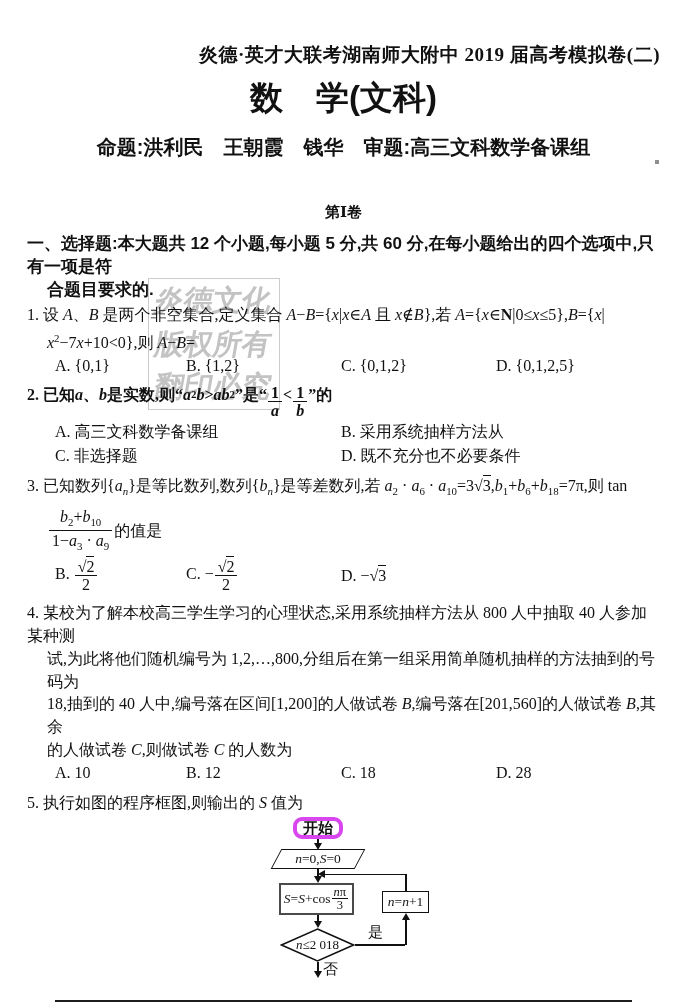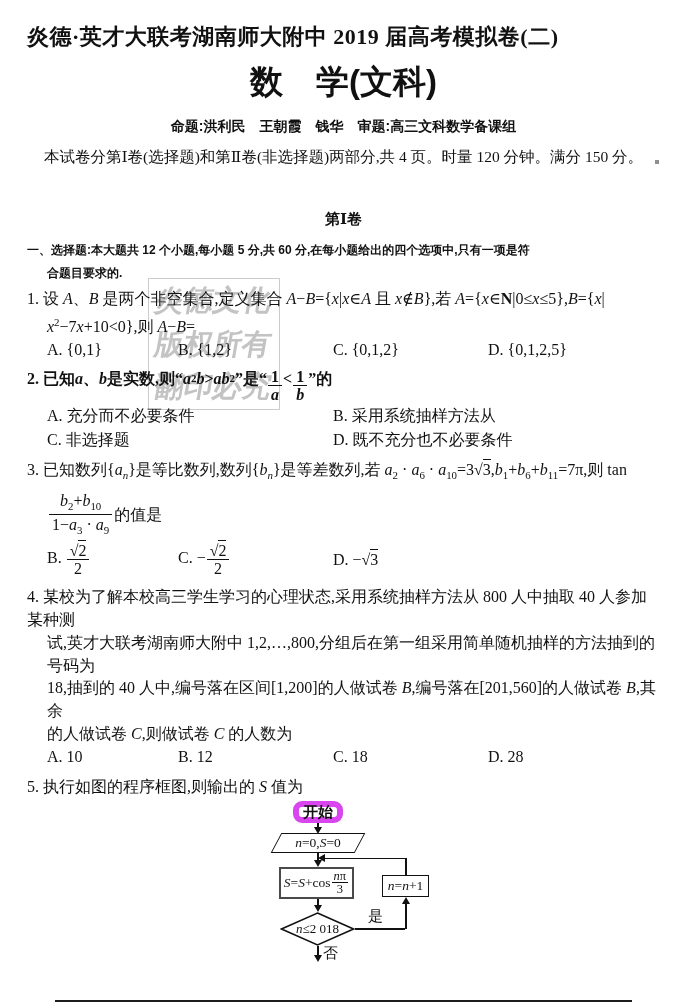--- a/index.html
+++ b/index.html
@@ -1,56 +1,56 @@
 <!DOCTYPE html>
 <html><head>
 <meta charset="utf-8">
 <style>
   html,body{margin:0;padding:0;background:#ffffff;}
   .page{position:relative;width:688px;height:1004px;background:#fff;color:#111;
         font-family:"Liberation Serif","DejaVu Serif",serif;overflow:hidden;}
   .content{position:relative;z-index:1;padding:0 28px 0 27px;}
 
   
-  .hdr-title{margin-top:22px;text-align:left;font-weight:bold;font-size:22px;letter-spacing:.5px;}
+  .hdr-title{margin-top:42px;text-align:right;font-weight:bold;font-size:19px;letter-spacing:.5px;}
   .hdr-subject{margin-top:8px;text-align:center;font-weight:bold;font-size:33px;
                font-family:"Liberation Sans","DejaVu Sans",sans-serif;}
-  .hdr-authors{margin-top:13px;text-align:center;font-weight:bold;font-size:14px;
+  .hdr-authors{margin-top:13px;text-align:center;font-weight:bold;font-size:20px;
                font-family:"Liberation Sans","DejaVu Sans",sans-serif;}
   .hdr-info{margin-top:11px;text-align:center;font-size:15.5px;}
 
   .sec-title{margin-top:42px;text-align:center;font-weight:bold;font-size:15px;}
 
-  .instr{margin-top:10px;font-weight:bold;font-size:12px;line-height:23px;
+  .instr{margin-top:10px;font-weight:bold;font-size:17px;line-height:23px;
          font-family:"Liberation Sans","DejaVu Sans",sans-serif;}
   .instr .l2{padding-left:20px;}
 
   
   .q{font-size:16px;line-height:23.5px;margin-top:2px;}
   .q .ln{min-height:23.5px;}
   .q .cont{padding-left:20px;}
   .opts4{display:grid;grid-template-columns:131px 155px 155px auto;padding-left:20px;align-items:center;min-height:22px;}
   .opts2{display:grid;grid-template-columns:286px auto;padding-left:20px;}
-  .opt{white-space:nowrap;}
+  .opt{white-space:nowrap;margin-left:8px;}
   i{font-family:"Liberation Serif","DejaVu Serif",serif;}
   sub{font-size:68%;} sup{font-size:68%;}
 
   
   .fr{display:inline-block;vertical-align:middle;text-align:center;line-height:1.08;margin:1px 1px;}
   .fr .fn{display:block;border-bottom:1px solid #111;padding:0 3px;}
   .fr .fd{display:block;padding:0 3px;}
   .fr.big{line-height:1.25;margin:3px 2px;}
   .sq{white-space:nowrap;}
   .ov{border-top:1px solid #111;padding-top:1px;}
   .frline{display:flex;align-items:center;min-height:46px;}
 
   
   .flow{position:relative;height:214px;width:688px;margin:2px 0 4px -27px;z-index:1;}
   .fnode{position:absolute;box-sizing:border-box;display:flex;align-items:center;justify-content:center;background:#fff;}
-  .term{border:6px solid #d946ef;border-radius:9px;font-weight:bold;font-size:15px;
+  .term{border:4px solid #d946ef;border-radius:9px;font-weight:bold;font-size:15px;
         font-family:"Liberation Sans","DejaVu Sans",sans-serif;}
   .proc{border:2px solid #4a4a4a;font-size:13.5px;}
   .proc2{border:1.5px solid #111;font-size:13.5px;}
   .pwrap{position:absolute;}
   .para{position:absolute;inset:0;border:1.5px solid #111;transform:skewX(-28deg);background:#fff;}
   .ptxt{position:relative;width:100%;height:100%;display:flex;align-items:center;justify-content:center;font-size:13.5px;}
   .line{position:absolute;background:#111;}
   .arr{position:absolute;width:0;height:0;}
   .arr.d{border-left:4px solid transparent;border-right:4px solid transparent;border-top:7px solid #111;}
   .arr.u{border-left:4px solid transparent;border-right:4px solid transparent;border-bottom:7px solid #111;}
@@ -77,21 +77,20 @@
     <div class="t" style="top:46px;">版权所有</div>
     <div class="t" style="top:88px;">翻印必究</div>
   </div>
   <div class="dot"></div>
   <div class="scanline"></div>
 
   <div class="content">
     <div class="hdr-title">炎德·英才大联考湖南师大附中 2019 届高考模拟卷(二)</div>
     <div class="hdr-subject">数　学(文科)</div>
     <div class="hdr-authors">命题:洪利民　王朝霞　钱华　审题:高三文科数学备课组</div>
-    <div class="hdr-info">本试卷分第Ⅰ卷(选择题)和第Ⅱ卷(非选择题)两部分,共 4 页。时量 120 分钟。满分 150 分。</div>
 
     <div class="sec-title">第Ⅰ卷</div>
 
     <div class="instr">
       <div>一、选择题:本大题共 12 个小题,每小题 5 分,共 60 分,在每小题给出的四个选项中,只有一项是符</div>
       <div class="l2">合题目要求的.</div>
     </div>
 
     <div class="q">
       <div class="ln">1. 设 <i>A</i>、<i>B</i> 是两个非空集合,定义集合 <i>A</i>−<i>B</i>={<i>x</i>|<i>x</i>∈<i>A</i> 且 <i>x</i>∉<i>B</i>},若 <i>A</i>={<i>x</i>∈<b>N</b>|0≤<i>x</i>≤5},<i>B</i>={<i>x</i>|</div>
@@ -106,45 +105,45 @@
 
     <div class="q" style="margin-top:5px;">
       <div class="ln" style="min-height:34px;display:flex;font-weight:bold;">2. 已知 <i>a</i>、<i>b</i> 是实数,则“<i>a</i><sup>2</sup><i>b</i>&gt;<i>ab</i><sup>2</sup>”是“<span class="fr">
             <span class="fn">1</span>
             <span class="fd"><i>a</i></span>
           </span>&lt;<span class="fr">
             <span class="fn">1</span>
             <span class="fd"><i>b</i></span>
           </span>”的</div>
       <div class="opts2">
-        <span class="opt">A. 充分而不必要条件</span>
+        <span class="opt">A. 高三文科数学备课组</span>
         <span class="opt">B. 采用系统抽样方法从</span>
       </div>
       <div class="opts2">
         <span class="opt">C. 非选择题</span>
         <span class="opt">D. 既不充分也不必要条件</span>
       </div>
     </div>
 
     <div class="q" style="margin-top:7px;">
-      <div class="ln">3. 已知数列{<i>a<sub>n</sub></i>}是等比数列,数列{<i>b<sub>n</sub></i>}是等差数列,若 <i>a</i><sub>2</sub> · <i>a</i><sub>6</sub> · <i>a</i><sub>10</sub>=3<span class="sq">√<span class="ov">3</span></span>,<i>b</i><sub>1</sub>+<i>b</i><sub>6</sub>+<i>b</i><sub>11</sub>=7π,则 tan</div>
+      <div class="ln">3. 已知数列{<i>a<sub>n</sub></i>}是等比数列,数列{<i>b<sub>n</sub></i>}是等差数列,若 <i>a</i><sub>2</sub> · <i>a</i><sub>6</sub> · <i>a</i><sub>10</sub>=3<span class="sq">√<span class="ov">3</span></span>,<i>b</i><sub>1</sub>+<i>b</i><sub>6</sub>+<i>b</i><sub>18</sub>=7π,则 tan</div>
       <div class="cont frline"><span class="fr big">
             <span class="fn"><i>b</i><sub>2</sub>+<i>b</i><sub>10</sub></span>
             <span class="fd">1−<i>a</i><sub>3</sub> · <i>a</i><sub>9</sub></span>
           </span>的值是</div>
       <div class="opts4" style="min-height:34px;">
         <span class="opt">B. <span class="fr"><span class="fn"><span class="sq">√<span class="ov">2</span></span></span><span class="fd">2</span></span></span>
         <span class="opt">C. −<span class="fr"><span class="fn"><span class="sq">√<span class="ov">2</span></span></span><span class="fd">2</span></span></span>
         <span class="opt">D. −<span class="sq">√<span class="ov">3</span></span></span>
       </div>
     </div>
 
     <div class="q" style="margin-top:8px;line-height:22.8px;">
       <div class="ln">4. 某校为了解本校高三学生学习的心理状态,采用系统抽样方法从 800 人中抽取 40 人参加某种测</div>
-      <div class="ln cont">试,英才大联考湖南师大附中 1,2,…,800,分组后在第一组采用简单随机抽样的方法抽到的号码为</div>
+      <div class="ln cont">试,为此将他们随机编号为 1,2,…,800,分组后在第一组采用简单随机抽样的方法抽到的号码为</div>
       <div class="ln cont">18,抽到的 40 人中,编号落在区间[1,200]的人做试卷 <i>B</i>,编号落在[201,560]的人做试卷 <i>B</i>,其余</div>
       <div class="ln cont">的人做试卷 <i>C</i>,则做试卷 <i>C</i> 的人数为</div>
       <div class="opts4">
         <span class="opt">A. 10</span>
         <span class="opt">B. 12</span>
         <span class="opt">C. 18</span>
         <span class="opt">D. 28</span>
       </div>
     </div>
 

